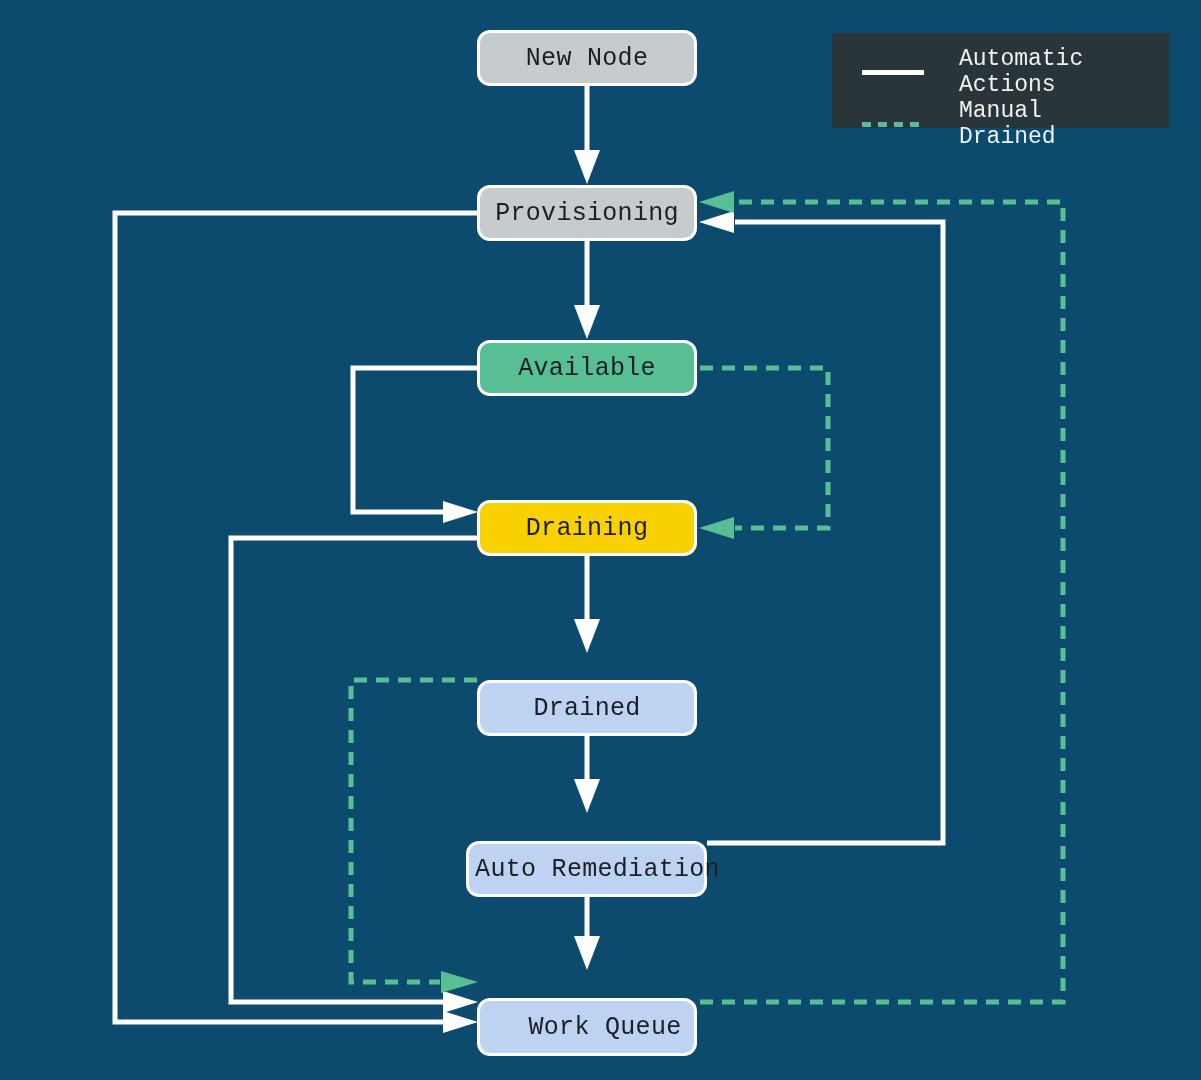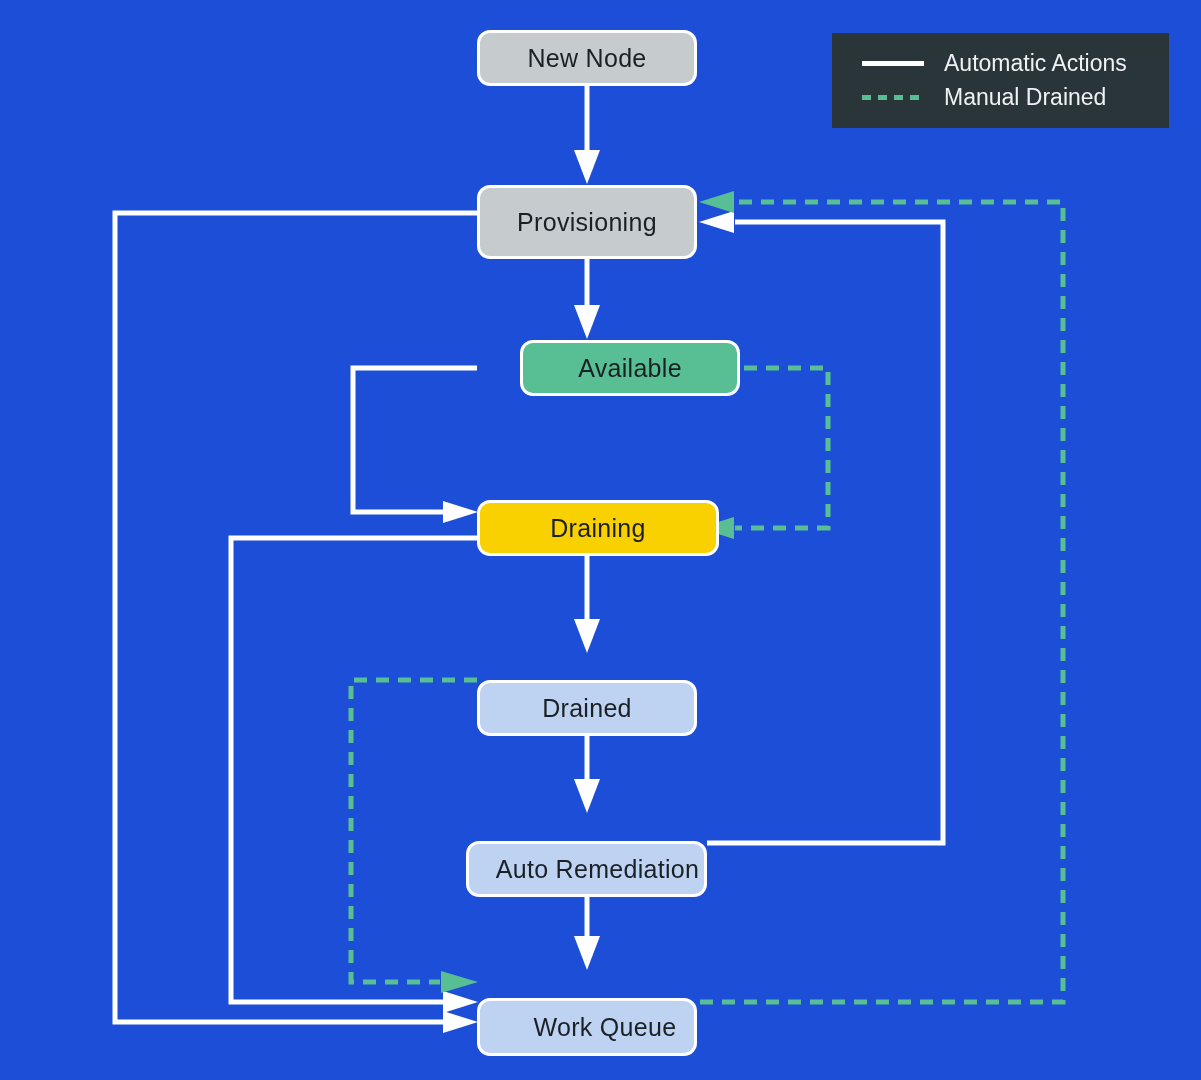--- a/index.html
+++ b/index.html
@@ -5,21 +5,22 @@
   html, body { margin: 0; padding: 0; }
   body {
     width: 1201px; height: 1080px;
     background: #3e4e55;
     font-family: "Liberation Sans", sans-serif;
     overflow: hidden;
   }
   .canvas {
     position: relative;
     width: 1201px; height: 1080px;
-    background: #1d4ed8;
+    background: #0c4a6e;
+    font-family: Liberation Mono, monospace;
   }
   svg.edges {
     position: absolute; left: 0; top: 0;
     width: 1201px; height: 1080px;
   }
   .node {
     position: absolute;
     box-sizing: border-box;
     border: 3px solid #ffffff;
     border-radius: 13px;
@@ -45,20 +46,21 @@
     padding: 13px 20px 13px 30px;
     display: flex;
     flex-direction: column;
     justify-content: space-around;
   }
   .legend-row {
     display: flex;
     align-items: center;
     color: #eff2f3;
     font-size: 23px;
+    gap: 15px;
   }
   .legend-swatch {
     width: 62px;
     height: 5px;
     margin-right: 20px;
     flex: 0 0 auto;
   }
   .legend-swatch.solid { background: #ffffff; }
   .legend-swatch.dashed {
     background: repeating-linear-gradient(90deg,
@@ -131,29 +133,29 @@
     <g>
       <path d="M 700 1002 L 1063 1002 L 1063 202 L 735 202" fill="none" stroke-width="5" stroke-dasharray="13 9" stroke="#58bf95"></path>
       <polygon points="734,191 734,213 699,202" fill="#58bf95"></polygon>
     </g>
   </svg>
 
   <div class="node gray" style="left:477px; top:30px; width:220px; height:56px;">
     <span>New Node</span>
   </div>
 
-  <div class="node gray" style="left:477px; top:185px; width:220px; height:74px;">
+  <div class="node gray" style="left:477px; top:185px; width:220px; height:56px;">
     <span>Provisioning</span>
   </div>
 
-  <div class="node green" style="left:477px; top:340px; width:220px; height:56px;margin-left:43px;">
+  <div class="node green" style="left:477px; top:340px; width:220px; height:56px;">
     <span>Available</span>
   </div>
 
-  <div class="node yellow" style="left:477px; top:500px; width:242px; height:56px;">
+  <div class="node yellow" style="left:477px; top:500px; width:220px; height:56px;">
     <span>Draining</span>
   </div>
 
   <div class="node blue" style="left:477px; top:654px; width:220px; height:56px;">
     <span>Drained</span>
   </div>
 
   <div class="node blue" style="left:466px; top:815px; width:241px; height:56px;padding-left:22px;">
     <span>Auto Remediation</span>
   </div>

